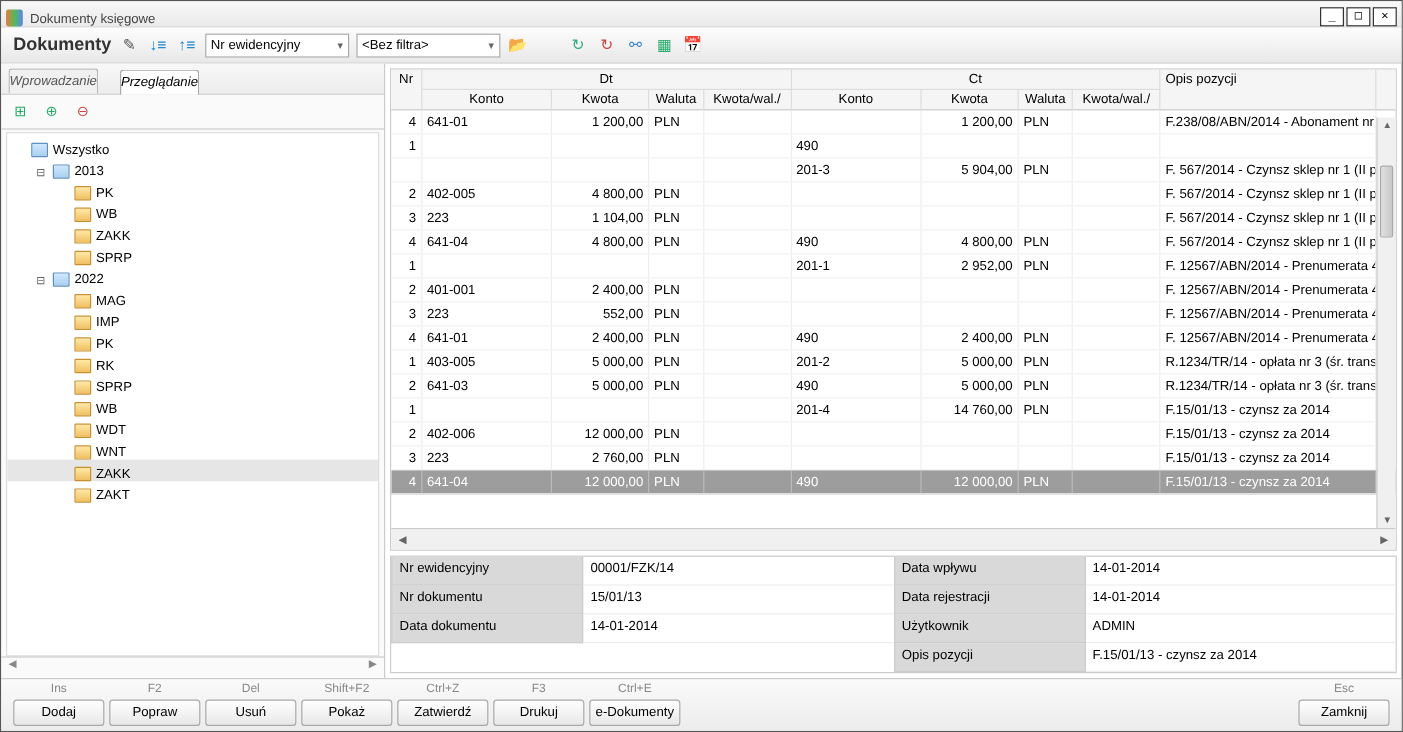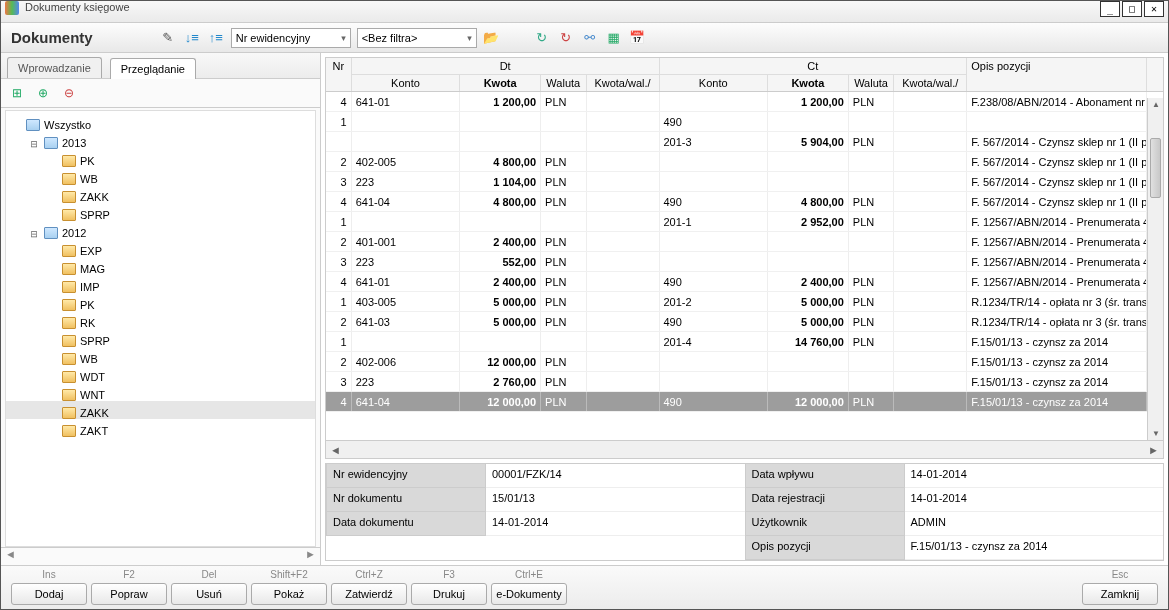--- a/index.html
+++ b/index.html
@@ -1,38 +1,38 @@
 <!DOCTYPE html>
 <html><head>
 <meta charset="utf-8">
 <style>
   * { box-sizing: border-box; margin: 0; padding: 0; font-family: Tahoma, Arial, sans-serif; font-size: 11px; }
   body { background: #fff; width: 1169px; height: 610px; overflow: hidden; border: 1px solid #555; display: flex; flex-direction: column; }
   
   
-  .titlebar { height: 22px; background: linear-gradient(#f8f8f8,#eaeaea); border-bottom: 1px solid #ccc; display: flex; align-items: flex-start; padding: 0 4px; }
+  .titlebar { height: 22px; background: linear-gradient(#f8f8f8,#eaeaea); border-bottom: 1px solid #ccc; display: flex; align-items: flex-end; padding: 0 4px; }
   .titlebar .app-icon { width: 14px; height: 14px; margin-right: 6px; background: linear-gradient(90deg,#e74,#5b5,#58e); border-radius: 2px; }
   .titlebar .title { flex: 1; color: #444; }
   .win-btns { display: flex; gap: 2px; }
   .win-btn { width: 20px; height: 16px; border: 1px solid #333; background: #fff; display: flex; align-items: center; justify-content: center; cursor: pointer; font-family: monospace; font-size: 10px; line-height: 1; }
   
   
   .header { height: 30px; background: linear-gradient(#fdfdfd,#e8e8e8); border-bottom: 1px solid #ccc; display: flex; align-items: center; padding: 0 10px; gap: 6px; }
-  .header h1 { font-size: 15px; font-weight: bold; color: #333; margin-right: 60px; }
+  .header h1 { font-size: 15px; font-weight: bold; color: #333; }
   .tool-icon { width: 18px; height: 18px; display: inline-flex; align-items: center; justify-content: center; cursor: pointer; font-size: 13px; color: #555; }
   .combo { height: 20px; border: 1px solid #aaa; background: #fff; padding: 0 18px 0 4px; position: relative; display: inline-flex; align-items: center; min-width: 120px; cursor: pointer; }
   .combo::after { content: "▾"; position: absolute; right: 4px; font-size: 9px; color: #666; }
   
   
   .main { flex: 1; display: flex; overflow: hidden; }
   
   
   .left { width: 320px; border-right: 1px solid #ccc; display: flex; flex-direction: column; background: #fafafa; }
   .left .tabs { display: flex; padding: 4px 6px 0; background: linear-gradient(#f8f8f8,#ececec); border-bottom: 1px solid #ccc; }
-  .tab { padding: 4px 10px; border: 1px solid #aaa; border-bottom: none; background: #f0f0f0; margin-right: 8px; border-radius: 3px 3px 0 0; cursor: pointer; color: #555; }
+  .tab { padding: 4px 0; border: 1px solid #aaa; border-bottom: none; background: #f0f0f0; margin-right: 18px; border-radius: 3px 3px 0 0; cursor: pointer; color: #555; font-style: italic; }
   .tab.active { background: #fff; position: relative; top: 1px; color: #000; }
   .left .tree-tools { padding: 6px 8px; display: flex; gap: 10px; }
   .tree-tool { width: 16px; height: 16px; display: inline-flex; align-items: center; justify-content: center; cursor: pointer; font-size: 12px; color: #2a6; }
   .tree-tool.del { color: #c44; }
   .left .tree-tools-bottom { border-bottom: 1px solid #ccc; margin-bottom: 2px; }
   .tree { flex: 1; overflow: auto; padding: 2px 0; background: #fff; margin: 0 4px; border: 1px solid #ddd; }
   .tree-node { display: flex; align-items: flex-end; height: 18px; padding: 0 4px; cursor: pointer; white-space: nowrap; }
   .tree-node.sel { background: #e6e6e6; }
   .tree-toggle { width: 12px; text-align: center; color: #666; font-size: 9px; cursor: pointer; }
   .tree-indent { display: inline-block; }
@@ -55,21 +55,21 @@
   .g-cell { border-right: 1px solid #eee; padding: 0 4px; overflow: hidden; white-space: nowrap; height: 100%; display: flex; align-items: center; }
   .g-row.sel .g-cell { border-right-color: #bbb; }
   .g-cell.num { justify-content: flex-end; }
   .vscroll { position: absolute; right: 0; top: 40px; bottom: 18px; width: 16px; background: #f0f0f0; border-left: 1px solid #ccc; }
   .vscroll-thumb { background: linear-gradient(90deg,#e0e0e0,#c8c8c8); border: 1px solid #aaa; border-radius: 2px; position: absolute; left: 2px; right: 2px; top: 40px; height: 60px; cursor: pointer; }
   .hscroll { height: 18px; background: #f0f0f0; border-top: 1px solid #ccc; display: flex; align-items: center; justify-content: space-between; padding: 0 4px; font-size: 9px; color: #666; }
   
   
   .c-nr    { width: 26px; }
   .c-konto { width: 110px; }
-  .c-kwota { width: 82px; font-weight: bold; }
+  .c-kwota { width: 82px; }
   .c-wal   { width: 46px; }
   .c-kw    { width: 74px; }
   .c-opis  { flex: 1; min-width: 180px; }
   
   
   .detail { border: 1px solid #ccc; margin: 0 4px 4px; background: #fff; }
   .detail .dtabs { display: flex; background: linear-gradient(#fafafa,#eee); padding: 3px 4px 0; border-bottom: 1px solid #ccc; }
   .fields { display: flex; }
   .fcol { flex: 1; }
   .frow { display: flex; height: 24px; }
@@ -162,27 +162,21 @@
         <div class="tree-node">
           <span class="tree-indent" style="width:36px"></span>
           <span class="tree-toggle"></span>
           <span class="tree-folder"></span>
           <span>SPRP</span>
         </div>
         <div class="tree-node">
           <span class="tree-indent" style="width:18px"></span>
           <span class="tree-toggle">⊟</span>
           <span class="tree-folder open"></span>
-          <span>2012</span>
-        </div>
-        <div class="tree-node">
-          <span class="tree-indent" style="width:36px"></span>
-          <span class="tree-toggle"></span>
-          <span class="tree-folder"></span>
-          <span>EXP</span>
+          <span>2022</span>
         </div>
         <div class="tree-node">
           <span class="tree-indent" style="width:36px"></span>
           <span class="tree-toggle"></span>
           <span class="tree-folder"></span>
           <span>MAG</span>
         </div>
         <div class="tree-node">
           <span class="tree-indent" style="width:36px"></span>
           <span class="tree-toggle"></span>

